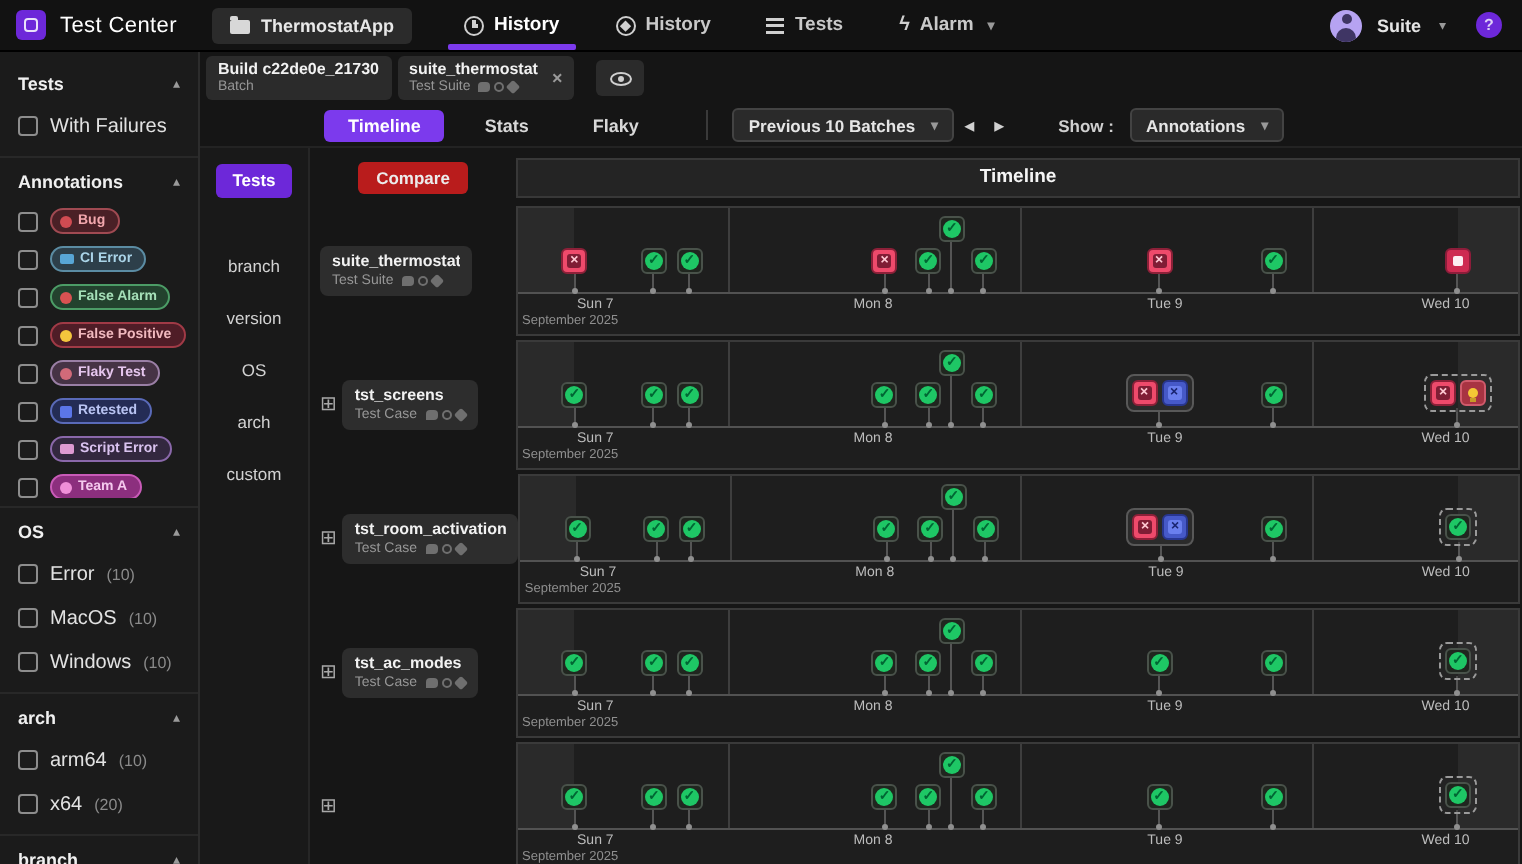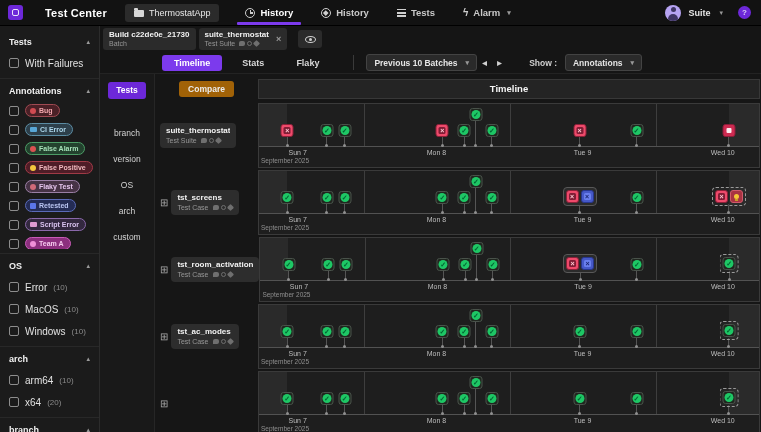--- a/index.html
+++ b/index.html
@@ -4,22 +4,22 @@
 <style>
 *{box-sizing:border-box;margin:0;padding:0}
 html,body{width:761px;height:432px;overflow:hidden;background:#0d0d0d}
 body{font-family:"Liberation Sans",sans-serif;color:#ddd}
 .app{width:761px;height:432px;display:flex;flex-direction:column;background:#171717;position:relative}
 
 
 .topbar{flex:0 0 26px;background:#121212;border-bottom:1px solid #000;display:flex;align-items:center;padding:0 10px 0 8px;position:relative}
 .logo{width:15px;height:15px;border-radius:3px;background:#6d28d9;display:flex;align-items:center;justify-content:center;flex:0 0 auto}
 .logo i{width:7px;height:7px;border:1.5px solid #e9e2fa;border-radius:2px;display:block}
-.apptitle{font-size:11px;font-weight:bold;color:#fff;margin-left:22px;letter-spacing:.2px}
-.projbtn{margin-left:18px;height:18px;background:#2b2b2b;border-radius:3px;display:flex;align-items:center;gap:5px;padding:0 9px;font-size:9px;font-weight:normal;color:#e8e8e8;cursor:pointer}
+.apptitle{font-size:11px;font-weight:normal;color:#fff;margin-left:7px;letter-spacing:.2px}
+.projbtn{margin-left:18px;height:18px;background:#2b2b2b;border-radius:3px;display:flex;align-items:center;gap:5px;padding:0 9px;font-size:9px;font-weight:bold;color:#e8e8e8;cursor:pointer}
 .folderic{width:10px;height:7px;background:#d8d8d8;border-radius:1px;position:relative;margin-top:1px}
 .folderic::before{content:'';position:absolute;top:-2px;left:0;width:4px;height:2px;background:#d8d8d8;border-radius:1px 1px 0 0}
 .main-nav{display:flex;align-items:center;height:100%;margin-left:24px;gap:24px}
 .nav-item{display:flex;align-items:center;gap:5px;height:100%;font-size:9.5px;font-weight:bold;color:#c9c9c9;position:relative;cursor:pointer;padding:0 2px}
 .nav-item.active{color:#fff}
 .nav-item.active::after{content:'';position:absolute;left:-6px;right:-6px;bottom:0;height:3px;background:#7c3aed;border-radius:1px}
 .nav-ic{display:inline-block}
 .history-icon{width:10px;height:10px;border:1.5px solid #cfcfcf;border-radius:50%;position:relative}
 .history-icon::before{content:'';position:absolute;left:3.2px;top:1.5px;width:1.4px;height:3.5px;background:#cfcfcf}
 .history-icon::after{content:'';position:absolute;left:3.2px;top:3.8px;width:3px;height:1.4px;background:#cfcfcf}
@@ -83,21 +83,21 @@
 .content{flex:1;display:flex;min-height:0}
 .dimbar{flex:0 0 55px;background:#191919;border-right:1px solid #262626;text-align:center}
 .dimbtn{width:38px;height:17px;margin:8px auto 0;background:#6d28d9;border-radius:3px;color:#fff;font-size:8.5px;font-weight:bold;line-height:17px;cursor:pointer}
 .dimitems{margin-top:21px}
 .dim-item{font-size:8.5px;color:#d2d2d2;height:26px;line-height:26px;cursor:pointer}
 
 
 .tlarea{flex:1;display:flex;flex-direction:column;background:#161616;padding-top:5px;min-width:0}
 .tlhead{flex:0 0 24px;display:flex;align-items:flex-start}
 .tlgutter{flex:0 0 103px;display:flex;justify-content:center}
-.comparebtn{height:16px;background:#a16207;border-radius:3px;padding:0 9px;font-size:8.5px;font-weight:bold;color:#ececec;line-height:16px;cursor:pointer;margin-top:2px}
+.comparebtn{height:16px;background:#b91c1c;border-radius:3px;padding:0 9px;font-size:8.5px;font-weight:bold;color:#ececec;line-height:16px;cursor:pointer;margin-top:2px}
 .tlheader{flex:1;height:20px;background:#242424;border:1px solid #383838;font-size:9.5px;font-weight:bold;color:#f5f5f5;text-align:center;line-height:18px;margin-right:1px}
 .tlrows{flex:1;overflow:hidden}
 .tlrow{display:flex;height:65px;margin-bottom:2px}
 .rowgutter{flex:0 0 103px;display:flex;align-items:center;padding-left:5px;gap:3px}
 .expic{color:#a8a8a8;font-size:10px;line-height:10px;cursor:pointer}
 .rowcard{background:#2d2d2d;border-radius:4px;padding:3px 6px;max-width:92px;cursor:pointer}
 .rowtitle{font-size:8px;font-weight:bold;color:#f2f2f2;line-height:10px;white-space:nowrap;overflow:hidden}
 .rowsub{font-size:7px;color:#979797;display:flex;align-items:center;gap:2px;line-height:9px}
 .panel{flex:1;position:relative;background:#1e1e1e;border:1px solid #3a3a3a;margin-right:1px;overflow:hidden}
 .lightstrip{position:absolute;top:0;height:42px;background:#2a2a2a}

